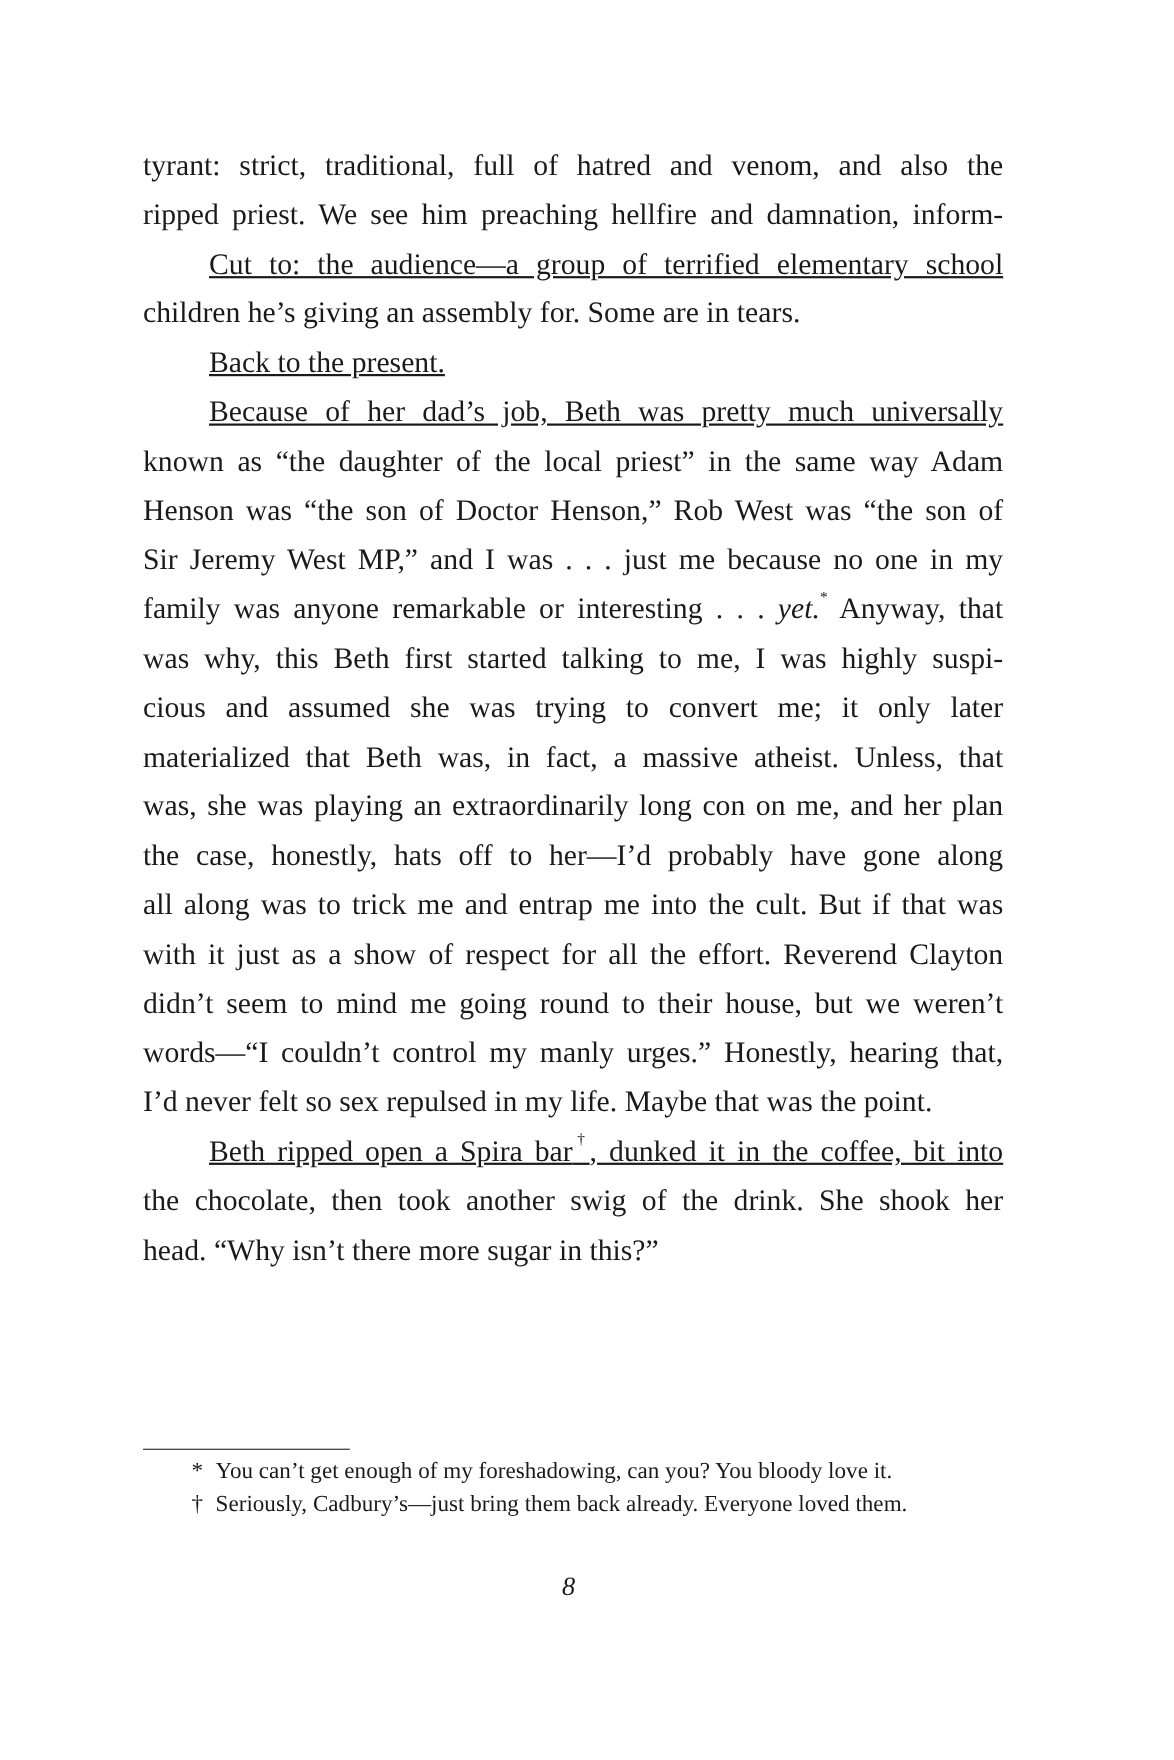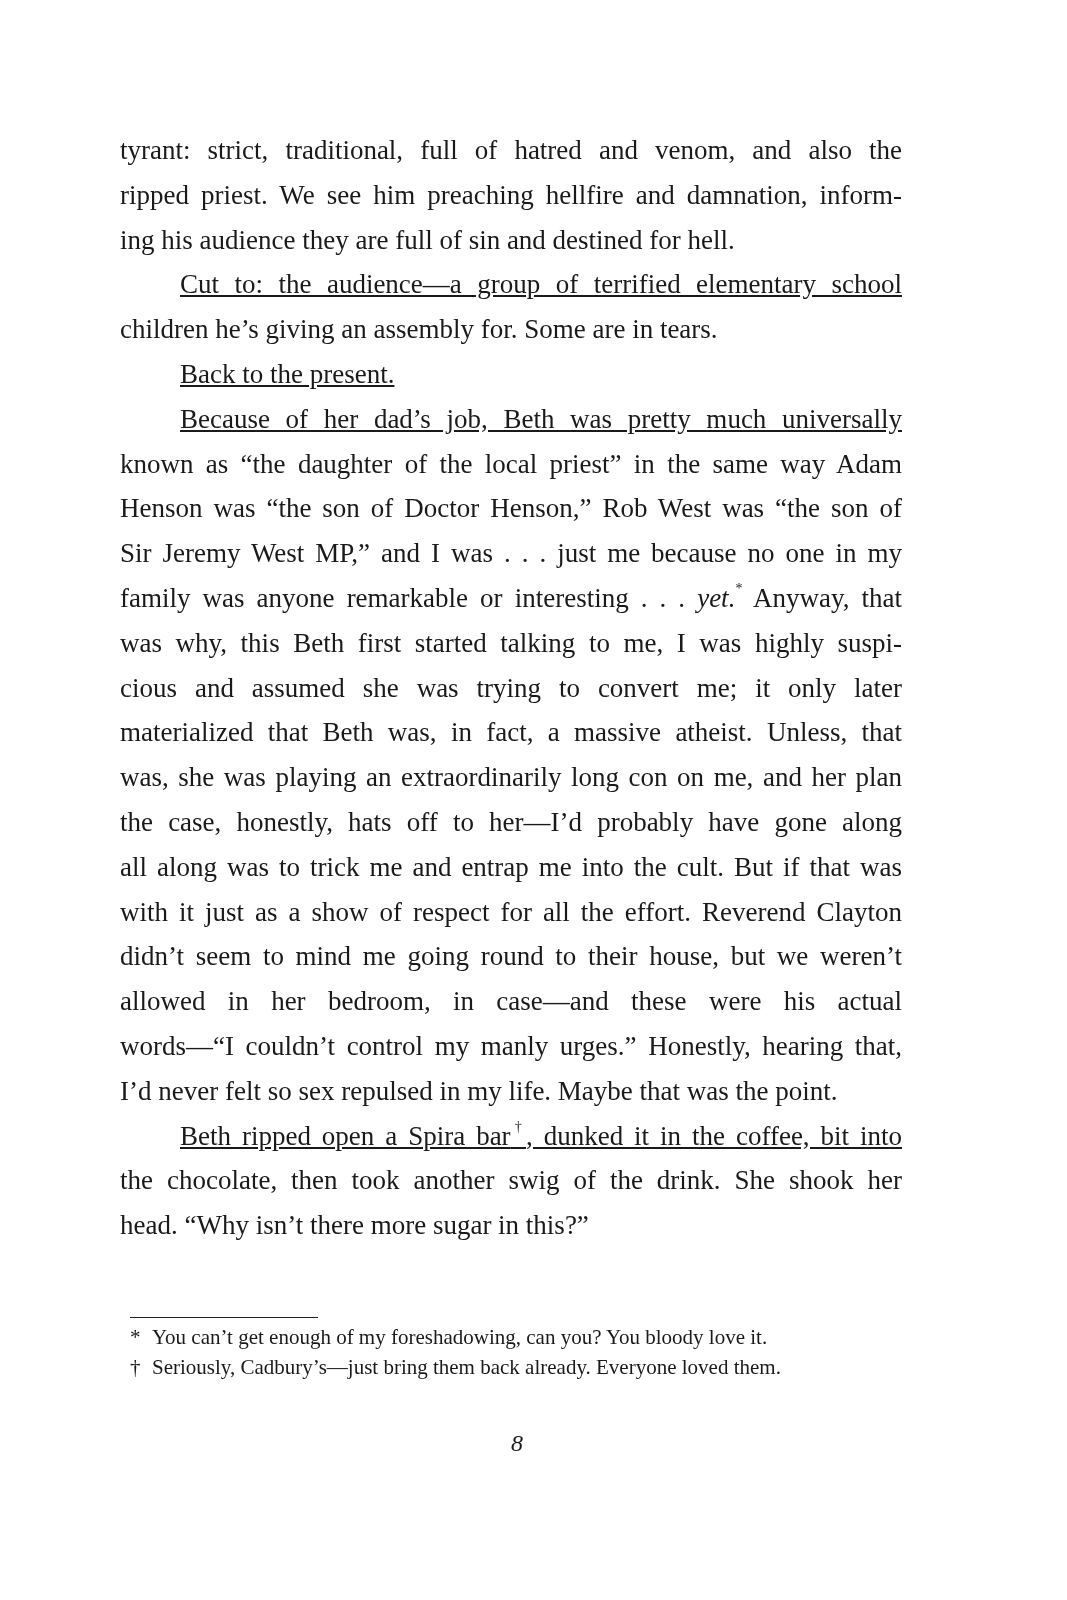--- a/index.html
+++ b/index.html
@@ -1,55 +1,53 @@
 <!DOCTYPE html>
 <html><head>
 <meta charset="utf-8">
 <style>
   html, body { margin:0; padding:0; background:#ffffff; }
   body { width:1067px; height:1600px; position:relative; overflow:hidden; }
-  .page { position:absolute; left:120px; top:128px; width:782px;
+  .page { position:absolute; left:130px; top:128px; width:782px;
     font-family:"Liberation Serif","DejaVu Serif",serif; color:#1a1a1a;
     font-size:27px; line-height:44.8px; }
   .line { display:block; white-space:nowrap; text-align:justify; text-align-last:justify; height:44.8px; }
   .line.last { text-align-last:left; }
   .indent { padding-left:60px;text-decoration:underline; }
   sup { font-size:14px; vertical-align:top; line-height:1; position:relative; top:6px; }
   .rule { position:absolute; left:130px; top:1317px; width:188px; height:0; border-top:1.5px solid #222; }
   .notes { position:absolute; left:130px; top:1322px; width:800px;
     font-family:"Liberation Serif","DejaVu Serif",serif; font-size:21px; line-height:30px; color:#1a1a1a; }
-  .note { white-space:nowrap; }
+  .note { white-space:nowrap;margin-left:44px; }
   .mark { display:inline-block; width:22px; }
   .folio { position:absolute; top:1430px; left:0; width:1034px; text-align:center;
     font-family:"Liberation Serif","DejaVu Serif",serif; font-style:italic; font-size:24px; color:#1a1a1a; }
 </style>
 </head>
 <body>
 
 <div class="page" id="body">
     <span class="line">tyrant: strict, traditional, full of hatred and venom, and also the</span>
     <span class="line">ripped priest. We see him preaching hellfire and damnation, inform-</span>
-    <span class="line last">ing his audience they are full of sin and destined for hell.</span>
     <span class="line indent">Cut to: the audience—a group of terrified elementary school</span>
     <span class="line last">children he’s giving an assembly for. Some are in tears.</span>
     <span class="line indent last">Back to the present.</span>
     <span class="line indent">Because of her dad’s job, Beth was pretty much universally</span>
     <span class="line">known as “the daughter of the local priest” in the same way Adam</span>
     <span class="line">Henson was “the son of Doctor Henson,” Rob West was “the son of</span>
     <span class="line">Sir Jeremy West MP,” and I was . . . just me because no one in my</span>
     <span class="line"><span>family was anyone remarkable or interesting . . . </span><i>yet.</i><sup>*</sup><span> Anyway, that</span></span>
     <span class="line">was why, this Beth first started talking to me, I was highly suspi-</span>
     <span class="line">cious and assumed she was trying to convert me; it only later</span>
     <span class="line">materialized that Beth was, in fact, a massive atheist. Unless, that</span>
     <span class="line">was, she was playing an extraordinarily long con on me, and her plan</span>
     <span class="line">the case, honestly, hats off to her—I’d probably have gone along</span>
     <span class="line">all along was to trick me and entrap me into the cult. But if that was</span>
     <span class="line">with it just as a show of respect for all the effort. Reverend Clayton</span>
     <span class="line">didn’t seem to mind me going round to their house, but we weren’t</span>
-    <span class="line">allowed in her bedroom, in case—and these were his actual</span>
     <span class="line">words—“I couldn’t control my manly urges.” Honestly, hearing that,</span>
     <span class="line last">I’d never felt so sex repulsed in my life. Maybe that was the point.</span>
     <span class="line indent"><span>Beth ripped open a Spira bar</span><sup>†</sup><span>, dunked it in the coffee, bit into</span></span>
     <span class="line">the chocolate, then took another swig of the drink. She shook her</span>
     <span class="line last">head. “Why isn’t there more sugar in this?”</span>
   </div>
 <div class="rule"></div>
 <div class="notes">
   <div class="note">
     <span class="mark">*</span><span>You can’t get enough of my foreshadowing, can you? You bloody love it.</span>

